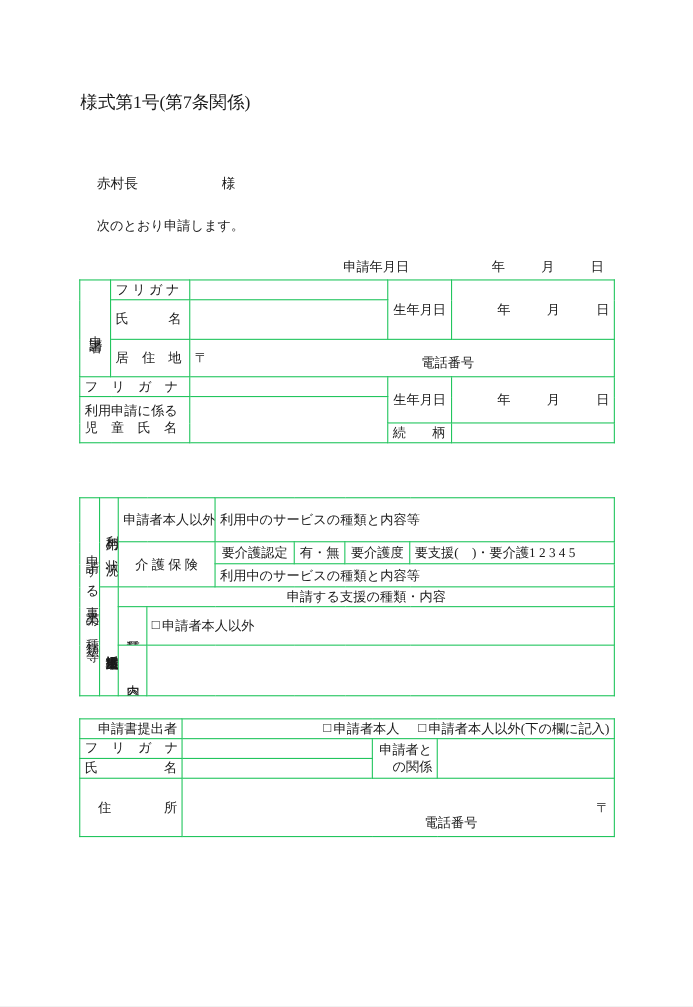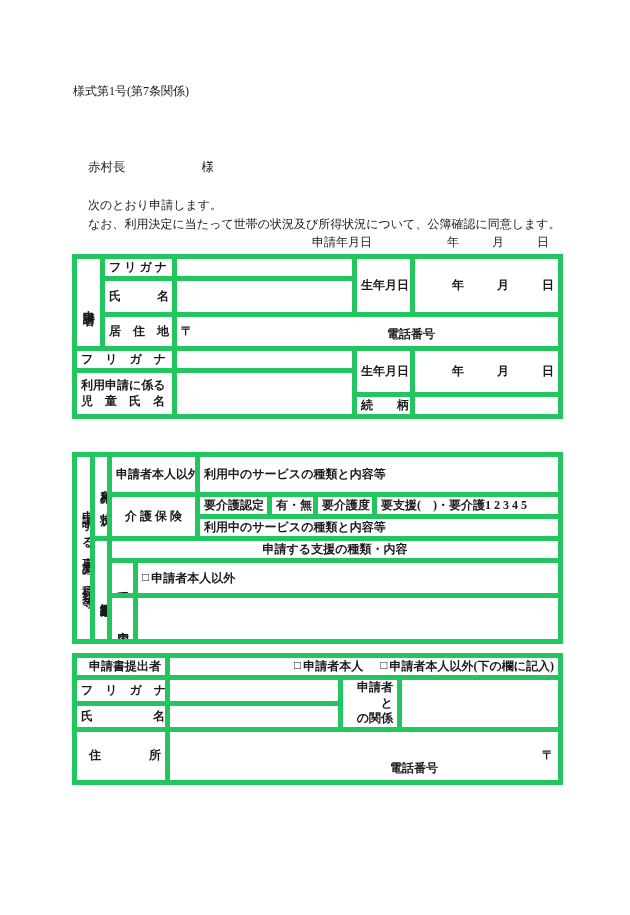--- a/index.html
+++ b/index.html
@@ -6,44 +6,43 @@
   .page {
     position: relative;
     width: 630px; height: 915px;
     background: #ffffff;
     font-family: "Liberation Serif", "DejaVu Serif", serif;
     color: #1a1a1a;
     overflow: hidden;
     margin: 0 auto;
   }
   .abs { position: absolute; }
-  .form-number { left:73px; top:83px; font-size:12px; }
+  .form-number { left:73px; top:83px; font-size:16px; }
   .title { left:0; top:119px; width:630px; text-align:center; font-size:12.5px; }
   .addressee { left:88px; top:159px; font-size:12.5px; }
   .addressee .honorific { margin-left:76px; }
   .intro1 { left:88px; top:197px; font-size:12px; }
   .intro2 { left:88px; top:216px; font-size:12px; }
   .date-line { left:72px; top:234px; width:486px; font-size:12px; display:flex; }
   .date-line .dl-label { margin-left:240px; }
   .date-line .ymd { margin-left:75px; }
   .ymd { display:inline-flex; gap:33px; }
 
   table.frm {
     border-collapse: collapse;
     table-layout: fixed;
     width: 486px;
     font-size: 12px;
     border: 1.5px solid #222;
   }
   table.frm td {
-    border: 5px solid #22c55e;
+    border: 1px solid #22c55e;
     padding: 0 4px;
     vertical-align: middle;
     overflow: hidden;
-    font-weight: bold;
   }
   td.lab { white-space: nowrap; }
   td.ml, .ml { white-space: pre-line; line-height: 1.3; }
   td.ctr { text-align: center; }
   td.tl { vertical-align: top; padding-top: 2px; }
   td.date { text-align: right; padding-right: 8px; }
   td.dotb { border-bottom: 1px dotted #777; }
   td.dott { border-top: 1px dotted #777; }
   td.vcell { text-align: center; padding: 0 1px; }
   .vtx {
@@ -68,21 +67,20 @@
 </head>
 <body>
 
 <div class="page">
 
   <div class="abs form-number">様式第1号(第7条関係)</div>
   <div class="abs addressee">
     <span>赤村長</span><span class="honorific">様</span>
   </div>
   <div class="abs intro1">次のとおり申請します。</div>
-  <div class="abs intro2">なお、利用決定に当たって世帯の状況及び所得状況について、公簿確認に同意します。</div>
 
   <div class="abs date-line">
     <span class="dl-label">申請年月日</span>
     <span class="ymd">
       <span>年</span>
         <span>月</span>
         <span>日</span>
     </span>
   </div>
 

